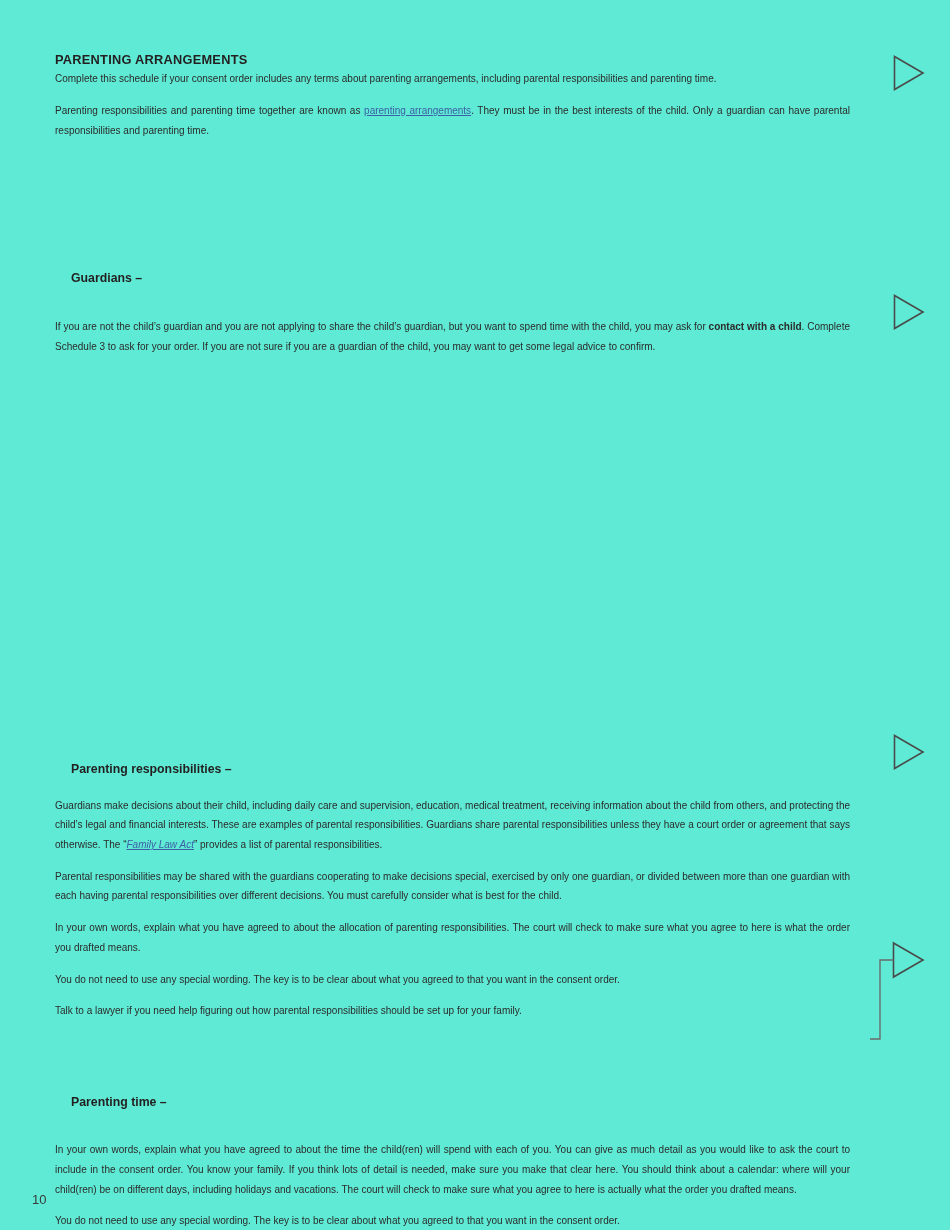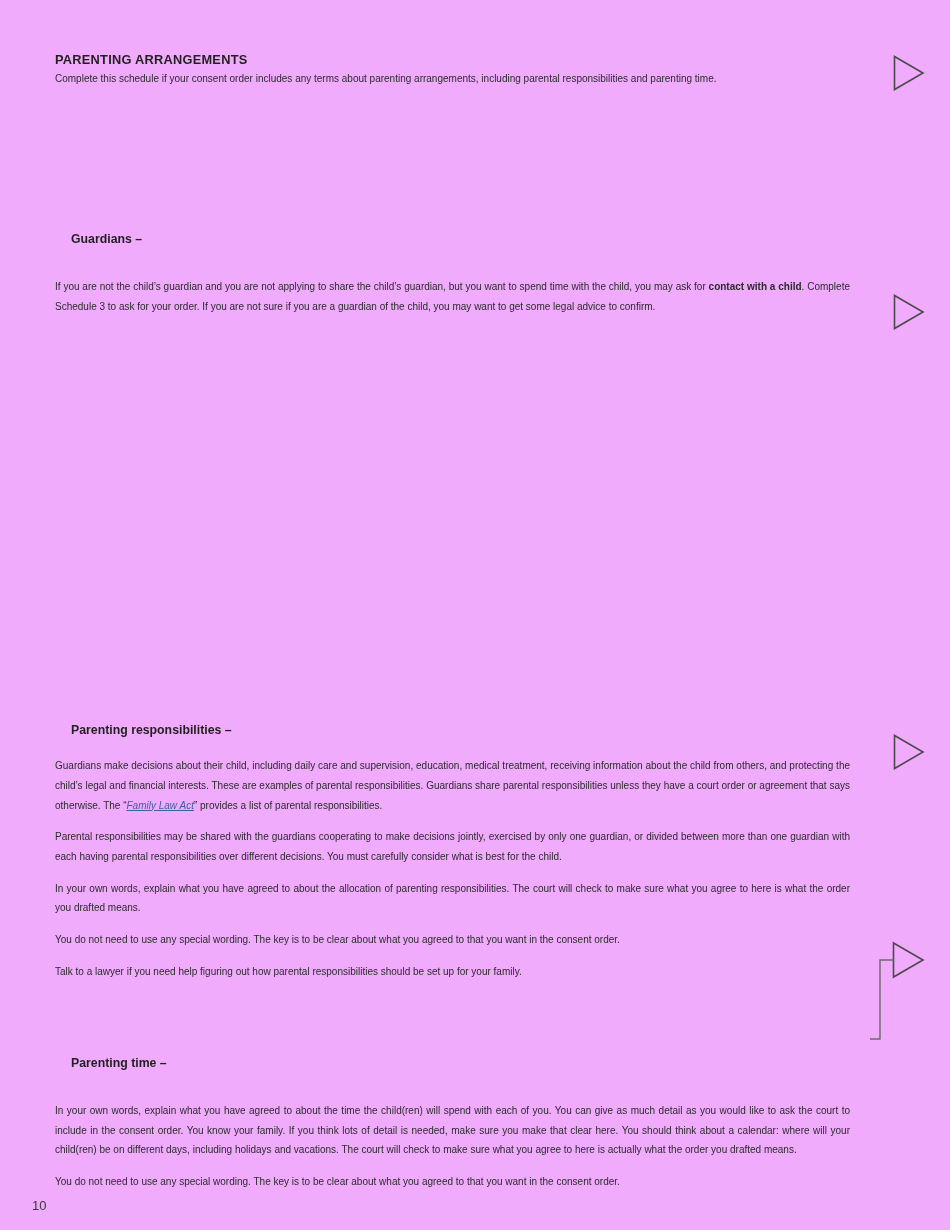--- a/index.html
+++ b/index.html
@@ -8,21 +8,21 @@
     background: #ffffff;
   }
   body {
     font-family: "Liberation Sans", sans-serif;
     color: #231f20;
   }
   .page {
     position: relative;
     width: 950px;
     height: 1230px;
-    background: #f0abfc;
+    background: #5eead4;
     overflow: hidden;
   }
   .content {
     position: absolute;
     left: 55px;
     top: 0;
     width: 795px;
   }
 
   
@@ -75,51 +75,52 @@
 
   .bracket {
     position: absolute;
   }
   .bracket svg { display: block; }
 
   
   .page-number {
     position: absolute;
     left: 32px;
-    bottom: 18px;
+    bottom: 24px;
     font-size: 13px;
     color: #3a3a3a;
     line-height: 1;
   }
 </style>
 </head>
 <body>
 
 <div class="page">
 
   <div class="content">
 
     <div style="height:52px"></div>
     <h1 class="doc-title">PARENTING ARRANGEMENTS</h1>
     <div class="gap-head"></div>
     <p class="body tight">Complete this schedule if your consent order includes any terms about parenting arrangements, including parental responsibilities and parenting time.</p>
     <div class="gap-sm"></div>
+    <p class="body"><span>Parenting responsibilities and parenting time together are known as </span><a class="doclink" href="#">parenting arrangements</a><span>. They must be in the best interests of the child. Only a guardian can have parental responsibilities and parenting time.</span></p>
 
     <div style="height:115px"></div>
     <h2 class="section-title">Guardians –</h2>
     <div class="gap-head"></div>
     <div class="gap-sm"></div>
     <p class="body"><span>If you are not the child’s guardian and you are not applying to share the child’s guardian, but you want to spend time with the child, you may ask for </span><span class="b">contact with a child</span><span>. Complete Schedule 3 to ask for your order. If you are not sure if you are a guardian of the child, you may want to get some legal advice to confirm.</span></p>
 
     <div style="height:390px"></div>
     <h2 class="section-title">Parenting responsibilities –</h2>
     <div class="gap-head"></div>
     <p class="body"><span>Guardians make decisions about their child, including daily care and supervision, education, medical treatment, receiving information about the child from others, and protecting the child’s legal and financial interests. These are examples of parental responsibilities. Guardians share parental responsibilities unless they have a court order or agreement that says otherwise. The “</span><a class="doclink ital" href="#">Family Law Act</a><span>” provides a list of parental responsibilities.</span></p>
     <div class="gap-sm"></div>
-    <p class="body">Parental responsibilities may be shared with the guardians cooperating to make decisions jointly, exercised by only one guardian, or divided between more than one guardian with each having parental responsibilities over different decisions. You must carefully consider what is best for the child.</p>
+    <p class="body">Parental responsibilities may be shared with the guardians cooperating to make decisions special, exercised by only one guardian, or divided between more than one guardian with each having parental responsibilities over different decisions. You must carefully consider what is best for the child.</p>
     <div class="gap-sm"></div>
     <p class="body">In your own words, explain what you have agreed to about the allocation of parenting responsibilities. The court will check to make sure what you agree to here is what the order you drafted means.</p>
     <div class="gap-sm"></div>
     <p class="body tight">You do not need to use any special wording. The key is to be clear about what you agreed to that you want in the consent order.</p>
     <div class="gap-sm"></div>
     <p class="body tight">Talk to a lawyer if you need help figuring out how parental responsibilities should be set up for your family.</p>
 
     <div style="height:58px"></div>
     <h2 class="section-title">Parenting time –</h2>
     <div class="gap-head"></div>

